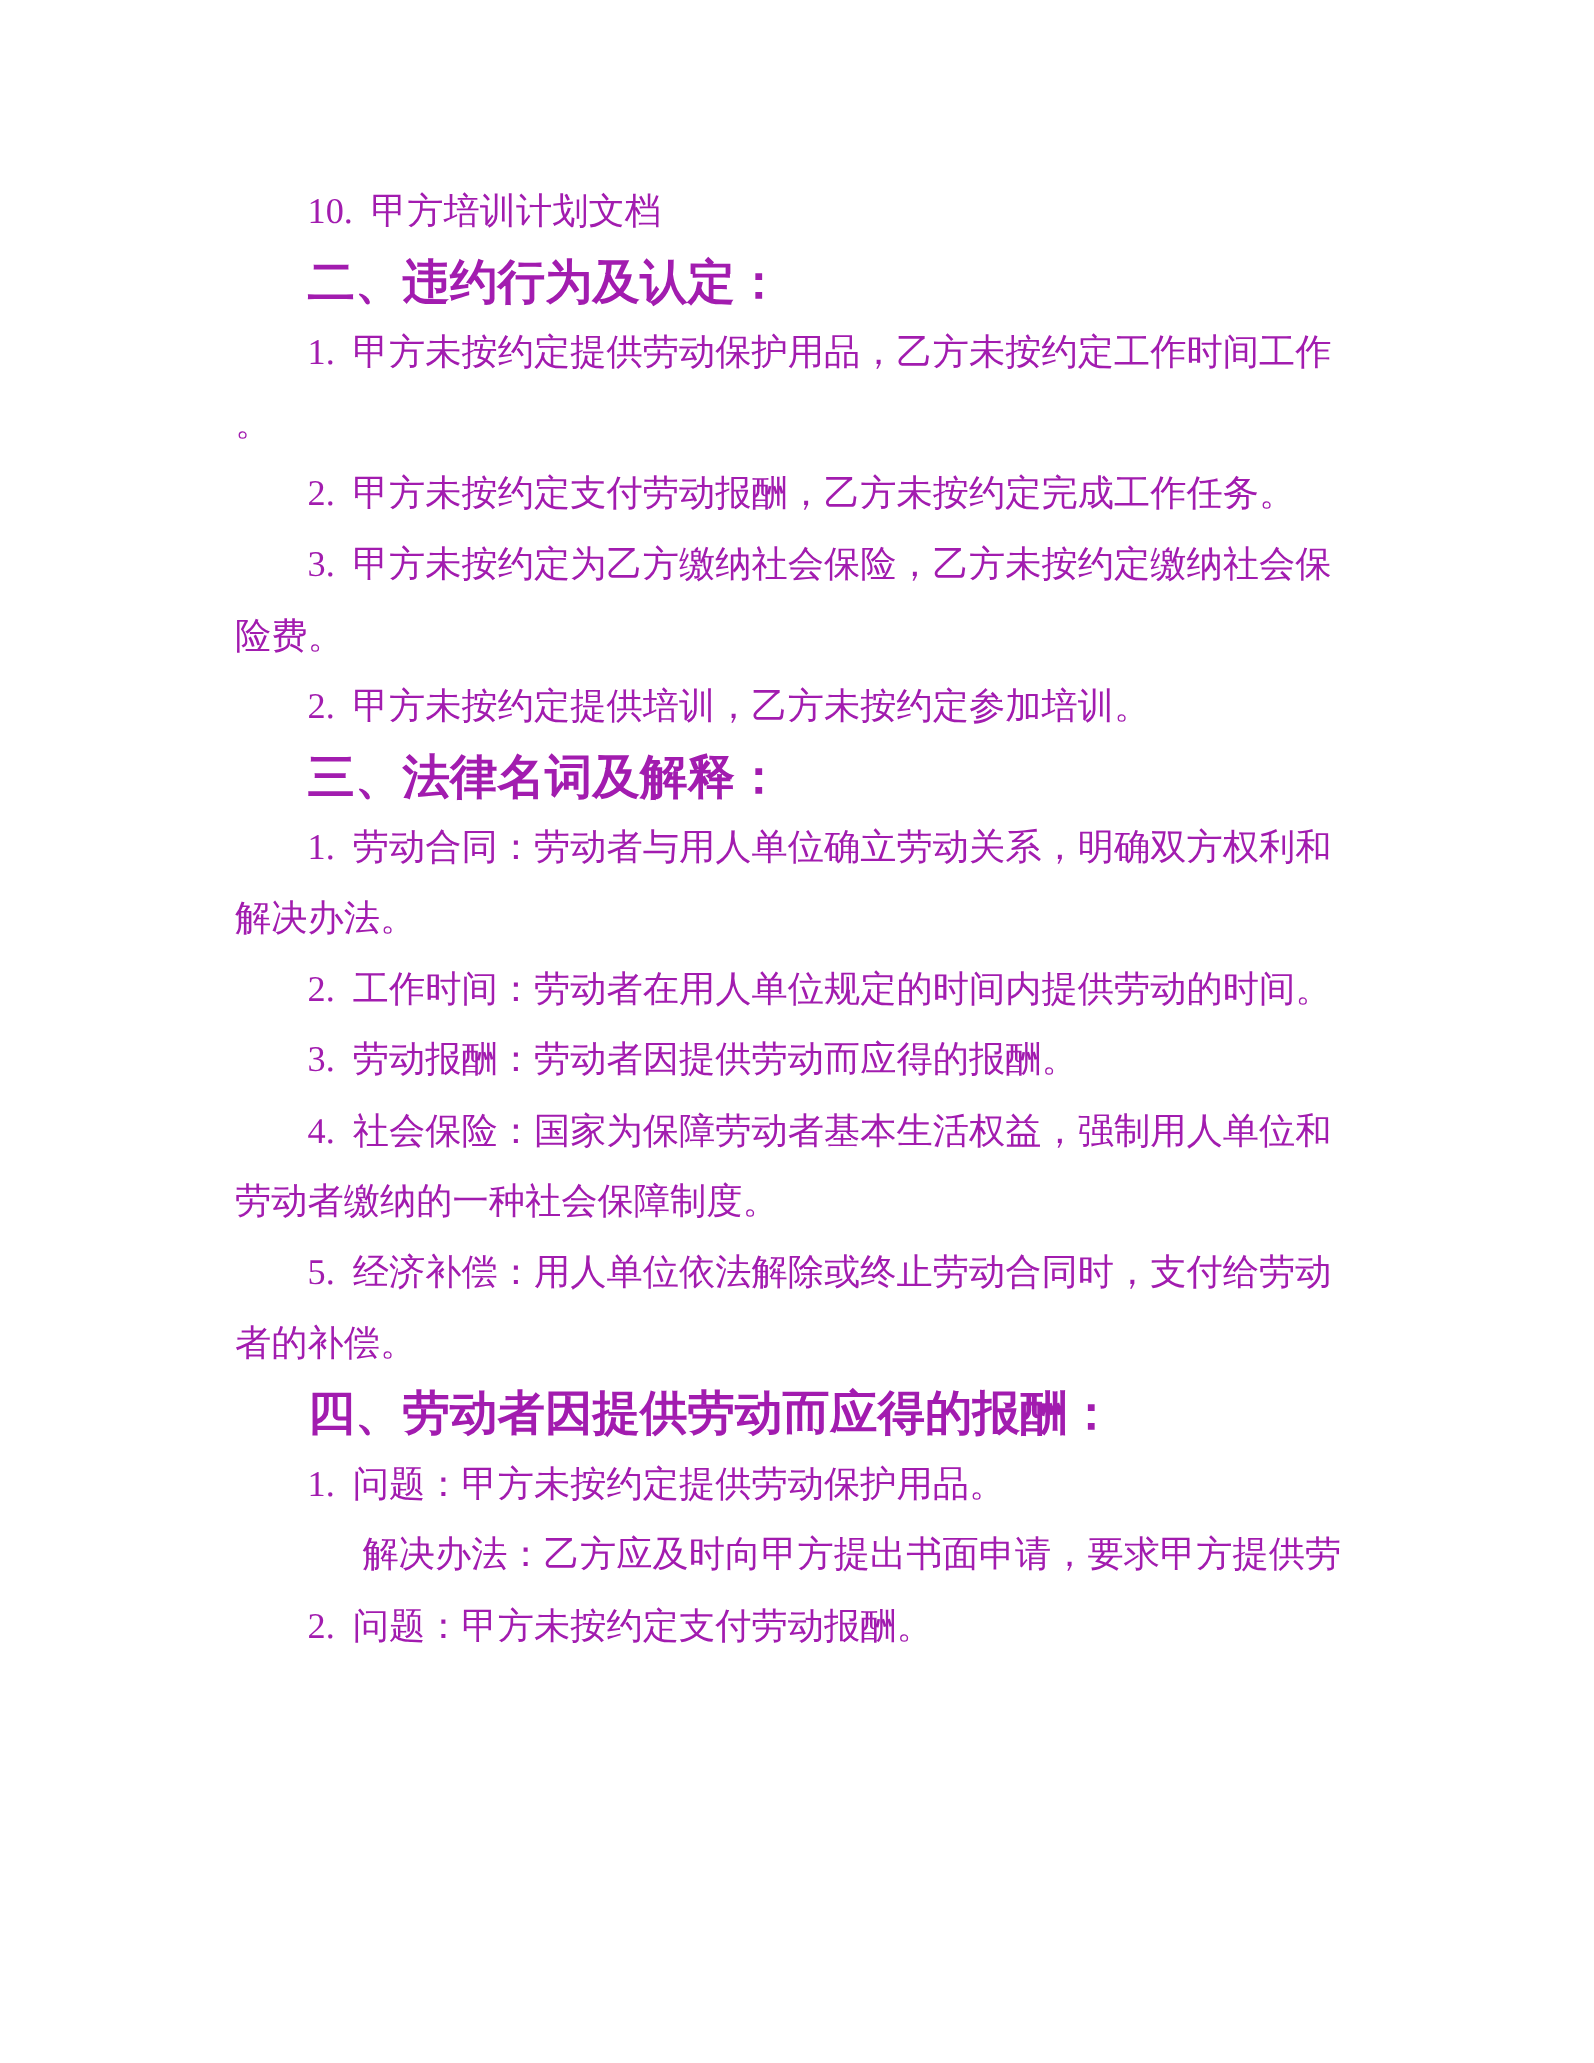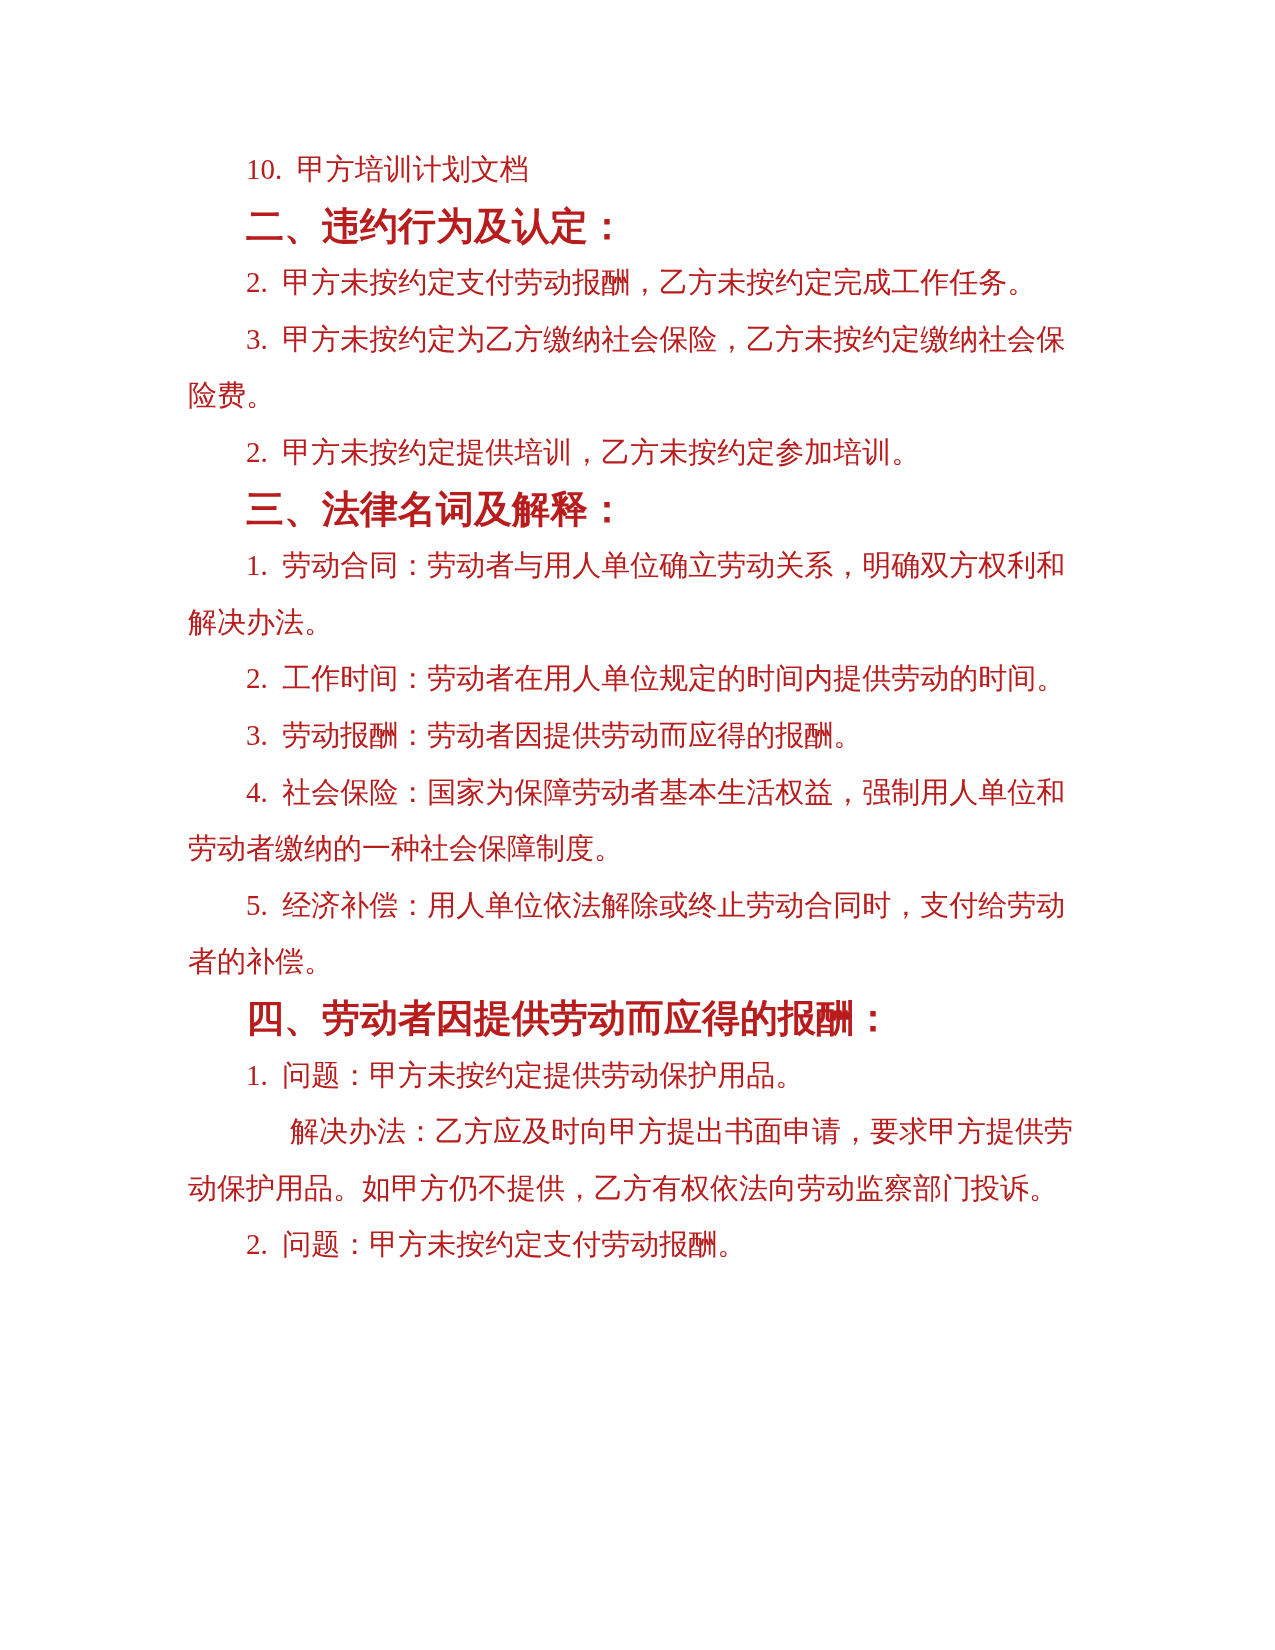--- a/index.html
+++ b/index.html
@@ -7,21 +7,21 @@
     padding: 0;
     background: #ffffff;
   }
   .page {
     position: relative;
     width: 1275px;
     height: 1650px;
     background: #ffffff;
     overflow: hidden;
     font-family: "Liberation Serif", "DejaVu Serif", serif;
-    color: #b91c1c;
+    color: #a21caf;
     text-decoration: underline;
   }
   .text-block {
     position: absolute;
     left: 188px;
     top: 141px;
     width: 905px;
     font-size: 29px;
     line-height: 56.6px;
   }
@@ -54,20 +54,24 @@
   <div class="text-block">
 
     <div class="para">
       <div class="line first">10.  甲方培训计划文档</div>
     </div>
 
     <div class="para">
       <div class="line heading">二、违约行为及认定：</div>
     </div>
 
+    <div class="para">
+      <div class="line first">1.  甲方未按约定提供劳动保护用品，乙方未按约定工作时间工作</div>
+      <div class="line cont">。</div>
+    </div>
 
     <div class="para">
       <div class="line first">2.  甲方未按约定支付劳动报酬，乙方未按约定完成工作任务。</div>
     </div>
 
     <div class="para">
       <div class="line first">3.  甲方未按约定为乙方缴纳社会保险，乙方未按约定缴纳社会保</div>
       <div class="line cont">险费。</div>
     </div>
 
@@ -106,21 +110,20 @@
     <div class="para">
       <div class="line heading">四、劳动者因提供劳动而应得的报酬：</div>
     </div>
 
     <div class="para">
       <div class="line first">1.  问题：甲方未按约定提供劳动保护用品。</div>
     </div>
 
     <div class="para">
       <div class="line solution-first">解决办法：乙方应及时向甲方提出书面申请，要求甲方提供劳</div>
-      <div class="line cont">动保护用品。如甲方仍不提供，乙方有权依法向劳动监察部门投诉。</div>
     </div>
 
     <div class="para">
       <div class="line first">2.  问题：甲方未按约定支付劳动报酬。</div>
     </div>
 
   </div>
 </div>
 
 </body></html>

